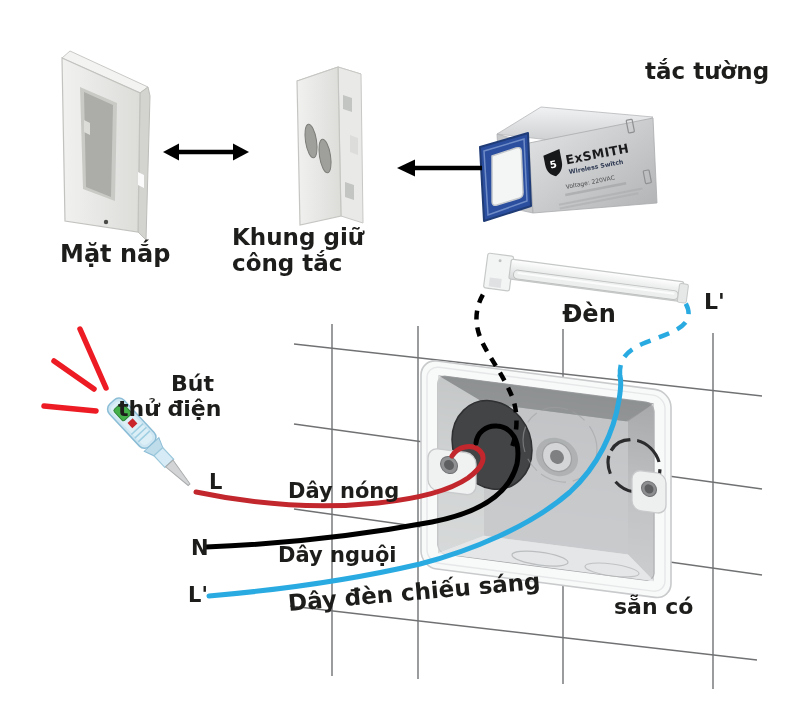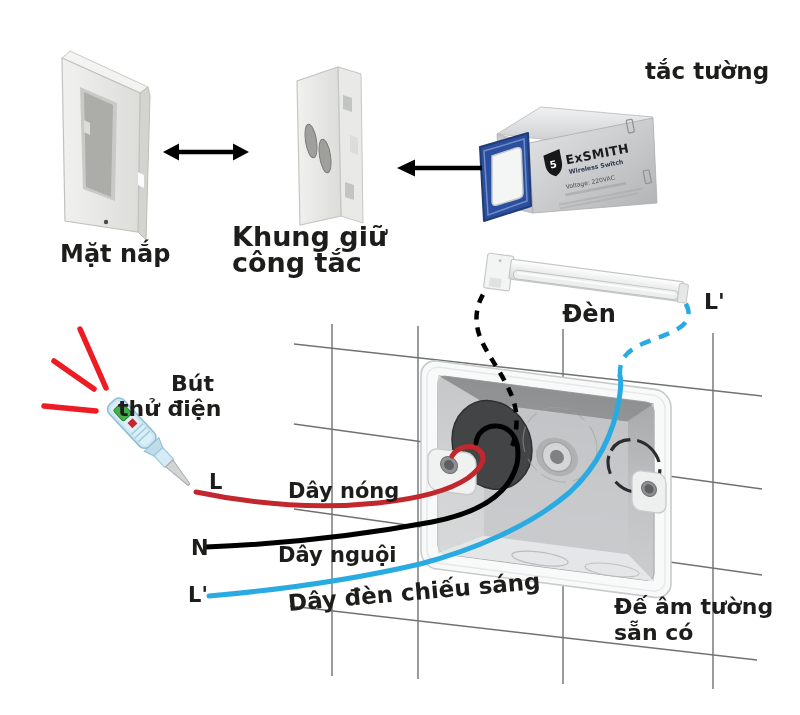--- a/index.html
+++ b/index.html
@@ -3,21 +3,21 @@
 <meta charset="utf-8">
 <style>
   * { margin:0; padding:0; box-sizing:border-box; }
   html,body { width:800px; height:715px; background:#ffffff; overflow:hidden;
     font-family:"DejaVu Sans","Liberation Sans",sans-serif; }
   .canvas { position:absolute; left:0; top:0; width:800px; height:715px; background:#fff; }
   svg.art { position:absolute; left:0; top:0; }
   .lbl { position:absolute; font-weight:700; color:#1d1d1b; line-height:1.15; white-space:nowrap; }
   .lbl div { white-space:nowrap; }
   #lbl-matnap   { left:60px;  top:241px; width:118px; text-align:left; font-size:24px; }
-  #lbl-khunggiu { left:232px; top:224px; width:120px; font-size:27px; line-height:26px; }
+  #lbl-khunggiu { left:232px; top:224px; width:120px; font-size:23px; line-height:26px; }
   #lbl-hatcongtac { left:645px; top:57px; width:110px; text-align:left; font-size:23px; line-height:29px; }
   #lbl-den      { left:535px; top:301px; width:60px; text-align:center; font-size:24px;margin-left:24px; }
   #lbl-lprime-top { left:704px; top:289px; font-size:22px; }
   #lbl-but      { left:118px; top:339px; width:96px; text-align:right; font-size:22px; line-height:25px;margin-top:32px; }
   #lbl-l        { left:209px; top:470px; font-size:21px; }
   #lbl-n        { left:191px; top:536px; font-size:21px; }
   #lbl-lprime   { left:188px; top:583px; font-size:21px; }
   #lbl-daynong  { left:288px; top:479px; font-size:21px; }
   #lbl-daynguoi { left:278px; top:517px; font-size:21px;margin-top:26px; }
   #lbl-dayden   { left:288px; top:590px; font-size:23px; transform:rotate(-5deg); transform-origin:left center; }
@@ -203,17 +203,16 @@
 
 <div class="lbl" id="lbl-l">L</div>
 <div class="lbl" id="lbl-n">N</div>
 <div class="lbl" id="lbl-lprime">L'</div>
 
 <div class="lbl" id="lbl-daynong">Dây nóng</div>
 <div class="lbl" id="lbl-daynguoi">Dây nguội</div>
 <div class="lbl" id="lbl-dayden">Dây đèn chiếu sáng</div>
 
 <div class="lbl" id="lbl-deam">
-  <div>Đế âm tường</div>
   <div>sẵn có</div>
 </div>
 
 </div>
 
 </body></html>

